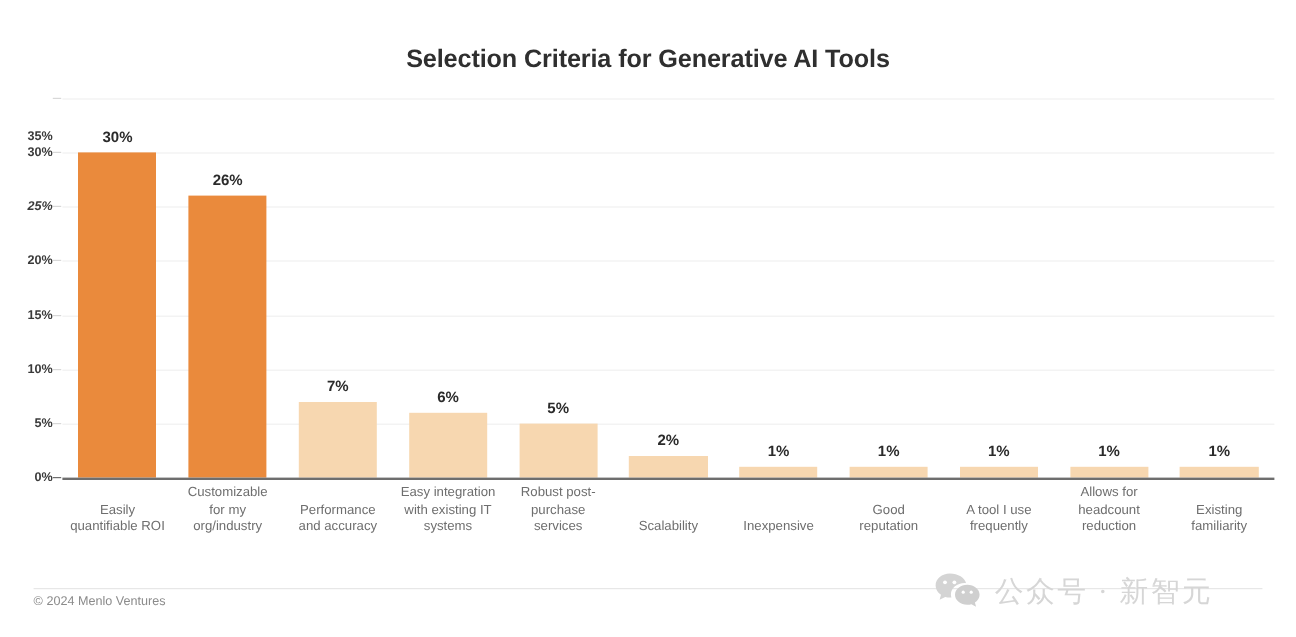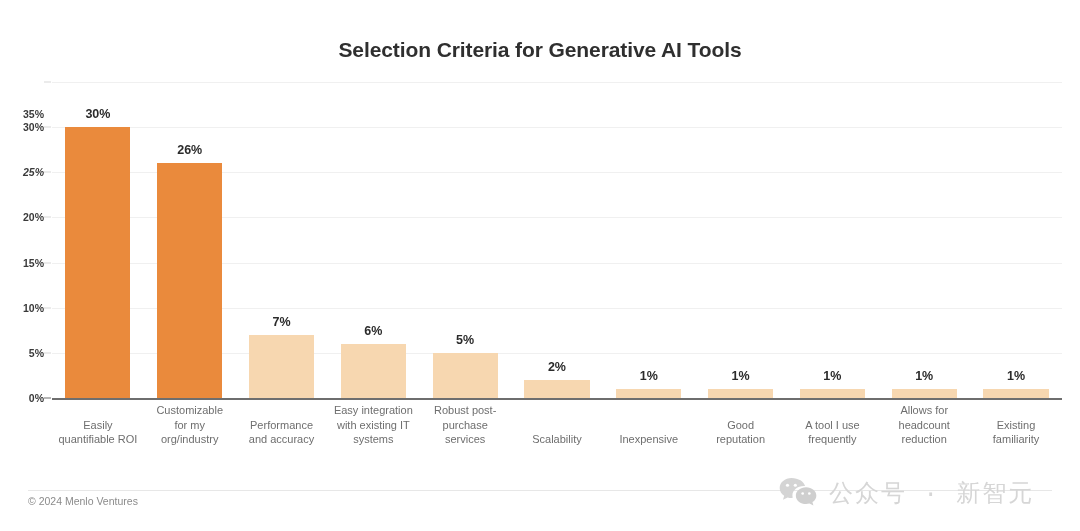--- a/index.html
+++ b/index.html
@@ -147,21 +147,21 @@
     display:flex;
     align-items:center;
     gap:11px;
     opacity:1;
   }
   .wm-icon { width:40px; height:34px; display:block; }
   .wm-text {
     font-size:24px;
     color:#d6d6d6;
     letter-spacing:2px;
-    font-family:Liberation Mono, monospace;
+    font-family:Liberation Serif, serif;
     white-space:nowrap;
   }
 </style>
 </head>
 <body>
 
 <div id="page">
 
   <div class="chart-title">Selection Criteria for Generative AI Tools</div>
 

